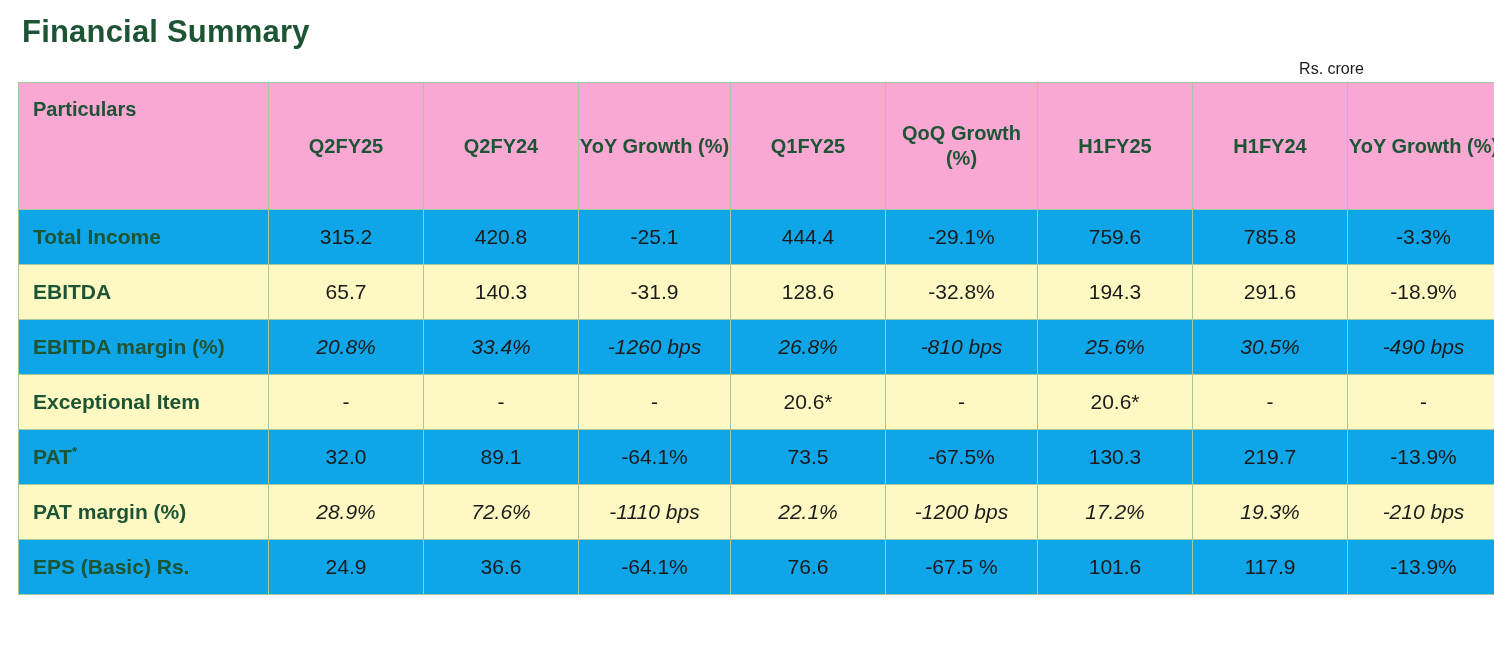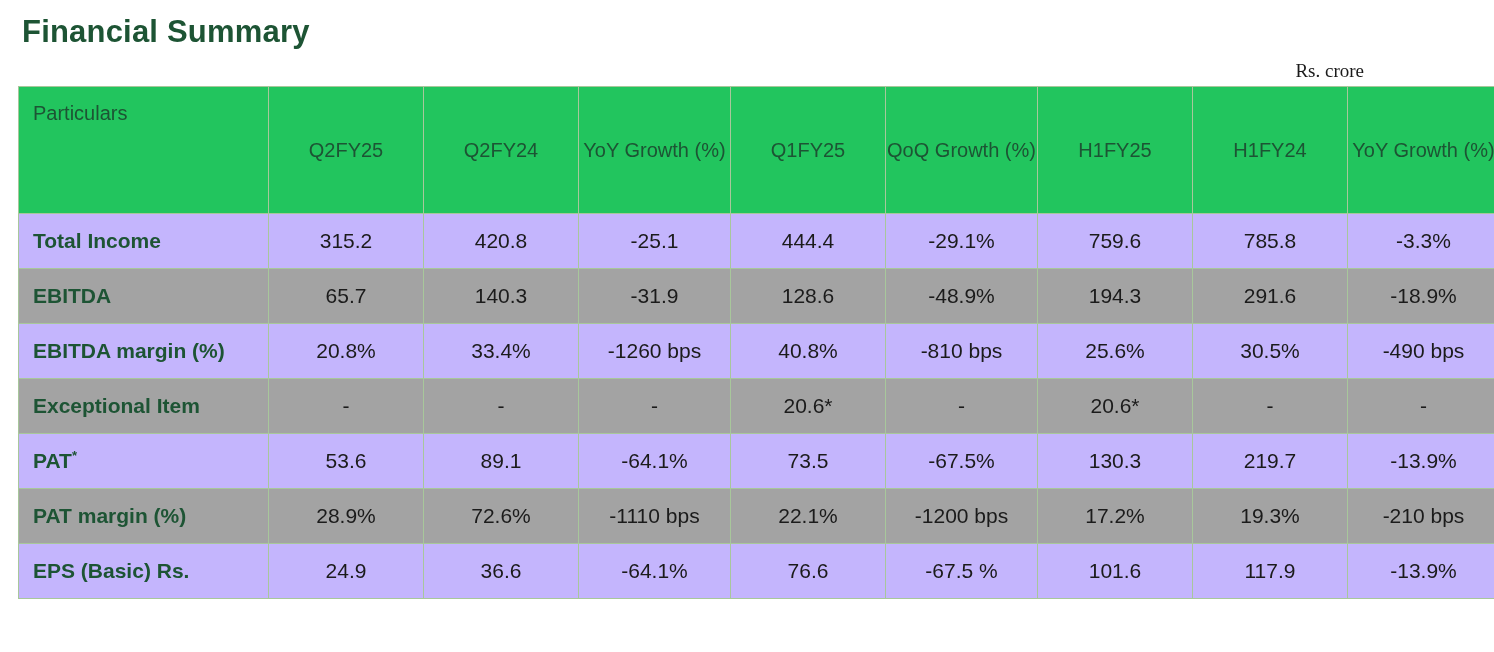--- a/index.html
+++ b/index.html
@@ -23,40 +23,39 @@
   }
   .title {
     font-size: 31px;
     font-weight: bold;
     color: #1d5434;
     letter-spacing: 0.2px;
     margin: 4px 0 0 4px;
   }
   .units {
     text-align: right;
-    font-size: 19px;
+    font-size: 16px;
     color: #1b1b1b;
     margin: 10px 112px 4px 0;
-    font-family: Liberation Serif, serif;
   }
   table.fin {
     border-collapse: collapse;
     width: 1458px;
     table-layout: fixed;
   }
   table.fin th, table.fin td {
     border: 1px solid #a8c79b;
     padding: 0;
     vertical-align: middle;
   }
   thead th {
-    background: #22c55e;
+    background: #f9a8d4;
     color: #1d5434;
     font-size: 20px;
-    font-weight: normal;
+    font-weight: bold;
     height: 112px;
     line-height: 1.25;
     text-align: center;
     padding: 4px 6px;
   }
   thead th.particulars {
     text-align: left;
     padding-left: 14px;
     vertical-align: top;
     padding-top: 14px;
@@ -70,26 +69,27 @@
   }
   tbody td.label {
     text-align: left;
     padding-left: 14px;
     color: #1d5434;
     font-weight: bold;
     font-size: 21px;
     line-height: 1.2;
   }
   tbody tr.shaded td {
-    background: #c4b5fd;
+    background: #0ea5e9;
   }
   tbody tr.plain td {
-    background: #a3a3a3;
+    background: #fef9c3;
   }
   tbody tr.italic td.val {
+    font-style: italic;
   }
   .sup {
     font-size: 13px;
     vertical-align: super;
   }
   .col-p { width: 250px; }
   .col-n { width: 155px; }
   .col-g { width: 152px; }
 </style>
 </head>
@@ -137,50 +137,50 @@
           <td class="val">759.6</td>
           <td class="val">785.8</td>
           <td class="val">-3.3%</td>
         </tr>
         <tr class="plain">
           <td class="label"><span>EBITDA</span></td>
           <td class="val">65.7</td>
           <td class="val">140.3</td>
           <td class="val">-31.9</td>
           <td class="val">128.6</td>
-          <td class="val">-48.9%</td>
+          <td class="val">-32.8%</td>
           <td class="val">194.3</td>
           <td class="val">291.6</td>
           <td class="val">-18.9%</td>
         </tr>
         <tr class="shaded italic">
           <td class="label"><span>EBITDA margin (%)</span></td>
           <td class="val">20.8%</td>
           <td class="val">33.4%</td>
           <td class="val">-1260 bps</td>
-          <td class="val">40.8%</td>
+          <td class="val">26.8%</td>
           <td class="val">-810 bps</td>
           <td class="val">25.6%</td>
           <td class="val">30.5%</td>
           <td class="val">-490 bps</td>
         </tr>
         <tr class="plain">
           <td class="label"><span>Exceptional Item</span></td>
           <td class="val">-</td>
           <td class="val">-</td>
           <td class="val">-</td>
           <td class="val">20.6*</td>
           <td class="val">-</td>
           <td class="val">20.6*</td>
           <td class="val">-</td>
           <td class="val">-</td>
         </tr>
         <tr class="shaded">
           <td class="label"><span>PAT</span><span class="sup">*</span></td>
-          <td class="val">53.6</td>
+          <td class="val">32.0</td>
           <td class="val">89.1</td>
           <td class="val">-64.1%</td>
           <td class="val">73.5</td>
           <td class="val">-67.5%</td>
           <td class="val">130.3</td>
           <td class="val">219.7</td>
           <td class="val">-13.9%</td>
         </tr>
         <tr class="plain italic">
           <td class="label"><span>PAT margin (%)</span></td>

